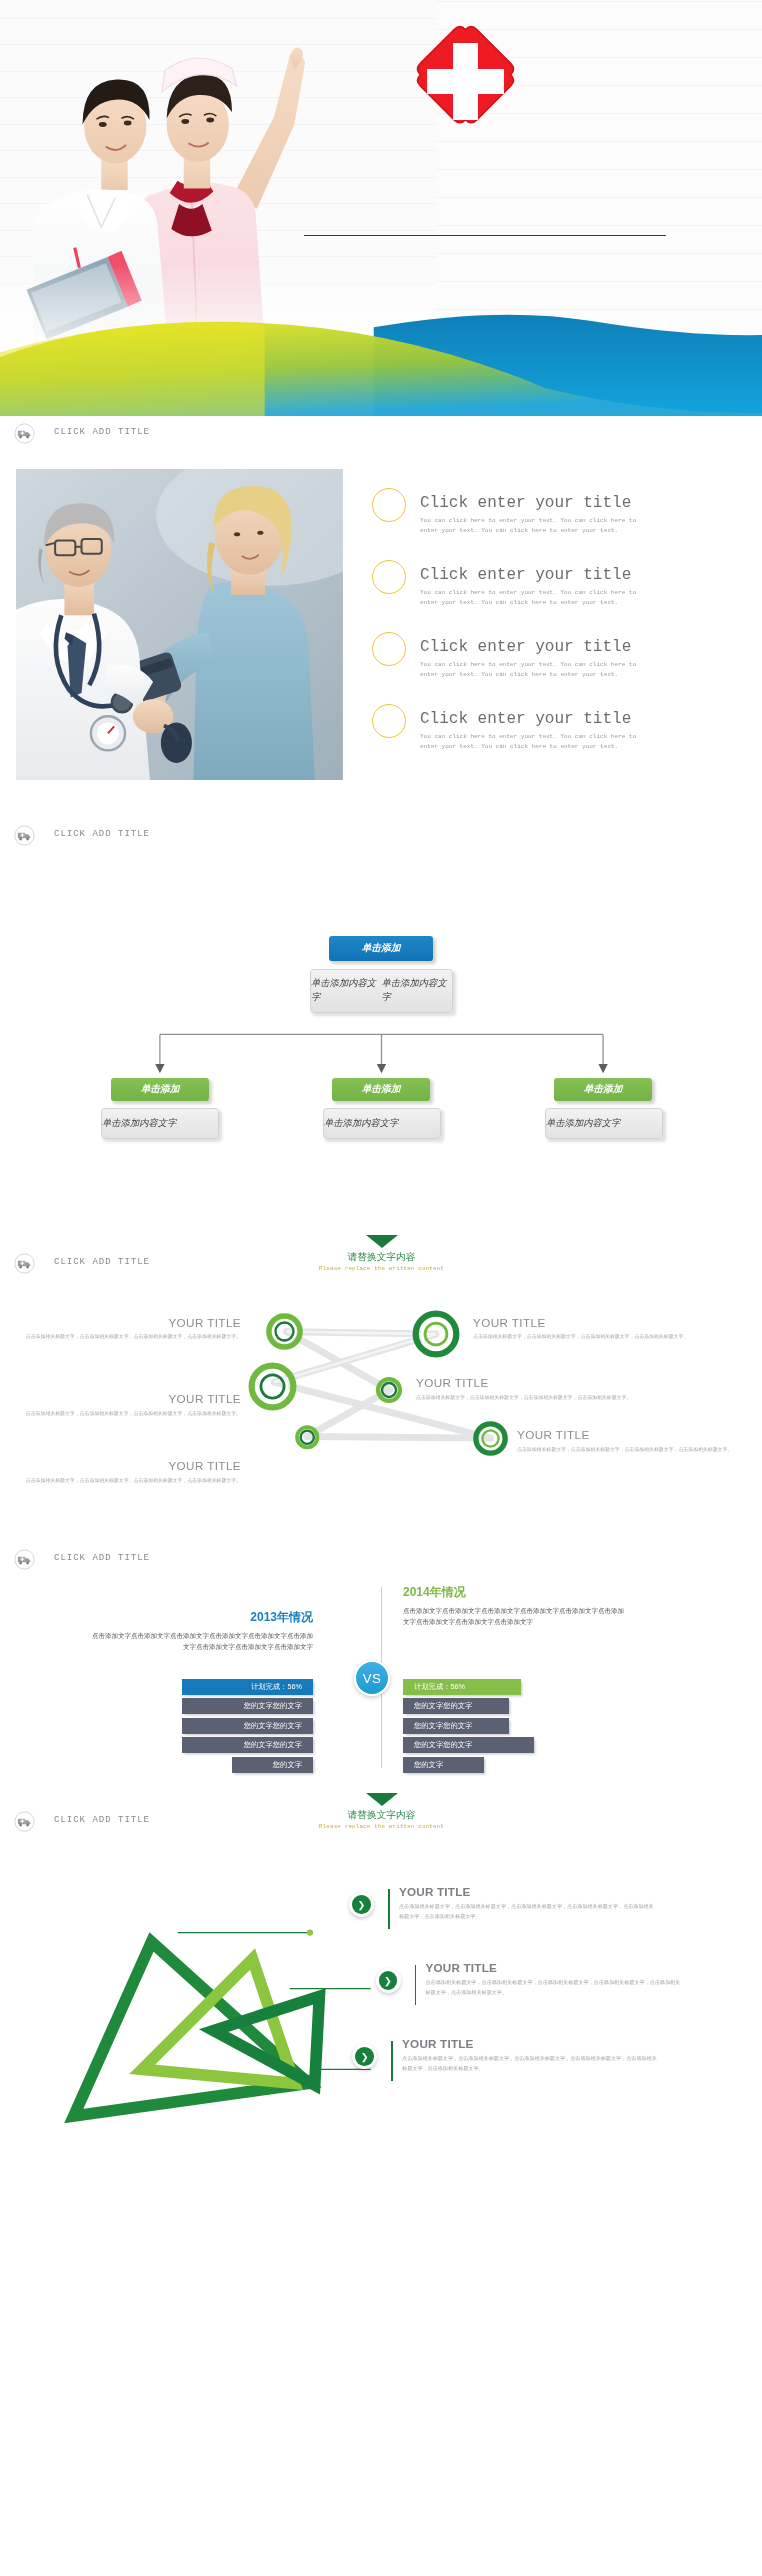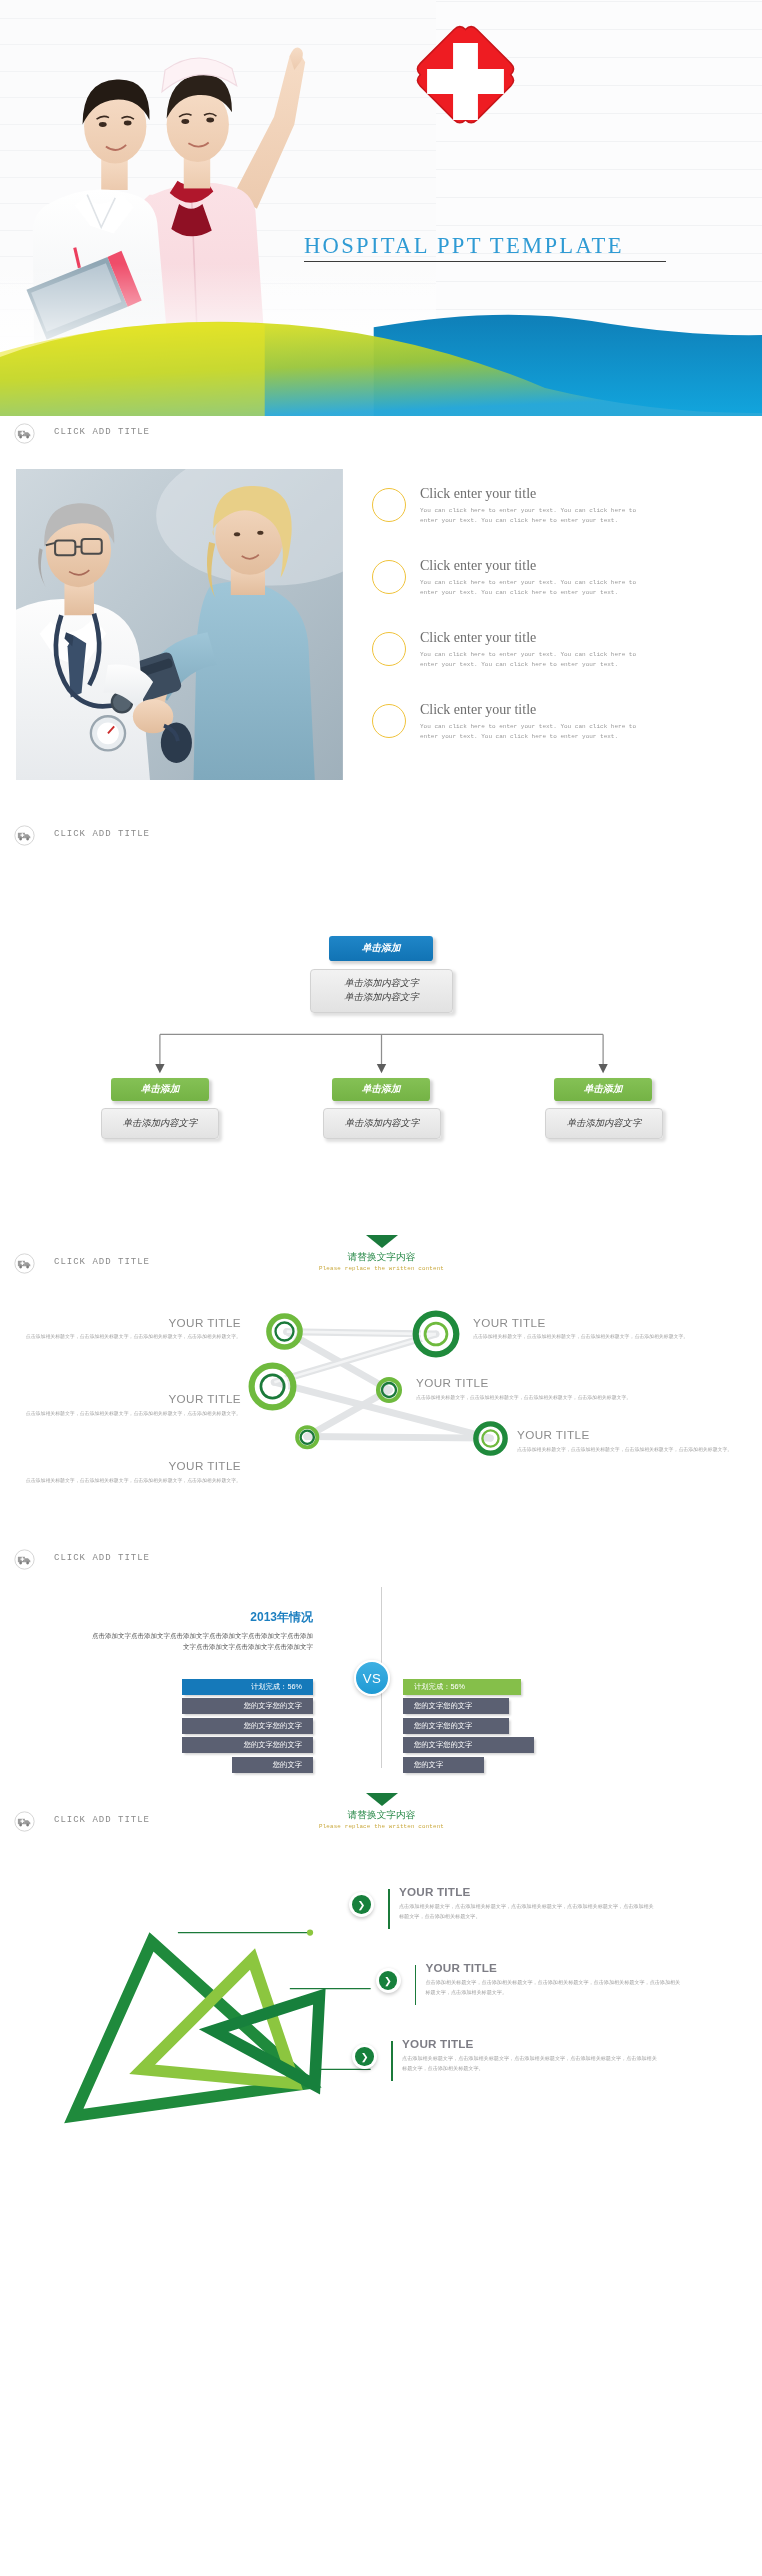--- a/index.html
+++ b/index.html
@@ -66,22 +66,22 @@
     overflow: hidden; background: #cfd6dc;
   }
   .bullets { position: absolute; left: 372px; top: 31px; width: 366px; }
   .bullet-row { position: relative; height: 72px; }
   .bullet-ring {
     position: absolute; left: 0; top: 4.7px; width: 34px; height: 34px;
     border: 1.9px solid #f0c33c; border-radius: 50%;
   }
   .bullet-body { margin-left: 48px; padding-top: 3.1px; }
   .bullet-title {
-    font-family: Liberation Serif, serif;
-    font-size: 14px; color: #6d6d6d; margin-bottom: 3.9px;
+    font-family: Liberation Mono, monospace;
+    font-size: 16px; color: #6d6d6d; margin-bottom: 3.9px; margin-top: 8px;
   }
   .bullet-text {
     font-family: "Liberation Mono", monospace;
     font-size: 6px; line-height: 1.75; color: #9a9a9a; max-width: 233px;
   }
 
   
   #slide-org { height: 381px; font-style: italic; }
   .org-wrap { position: absolute; left: 0; top: 0; width: 763px; height: 381px; }
   .node {
@@ -90,21 +90,21 @@
     display: flex; align-items: center; justify-content: center;
     border-radius: 3.1px;
   }
   .node-blue { background: linear-gradient(180deg,#1f86c8,#1173b4); box-shadow: 2.3px 2.3px 3.1px rgba(0,0,0,.18); }
   .node-green { background: linear-gradient(180deg,#85c155,#74b345); box-shadow: 2.3px 2.3px 3.1px rgba(0,0,0,.18); }
   .node-gray {
     position: absolute;
     background: linear-gradient(180deg,#f2f2f2,#e2e2e2);
     border: 0.8px solid #d2d2d2; border-radius: 3.9px;
     box-shadow: 2.3px 2.3px 3.1px rgba(0,0,0,.13);
-    display: flex; flex-direction: column; align-items: center; justify-content: center;
+    display: flex; align-items: center; justify-content: space-between;
     font-size: 9.3px; color: #3b3b3b; line-height: 1.5;
   }
   .org-svg { position: absolute; left: 0; top: 0; }
 
   
   .green-head { position: relative; height: 48px; }
   .green-head .tri {
     position: absolute; left: 50%; transform: translateX(-50%); top: 0;
     width: 0; height: 0; border-left: 16.3px solid transparent;
     border-right: 16.3px solid transparent; border-top: 13.2px solid #1a7a3c;
@@ -264,21 +264,20 @@
   </div>
 
   <div class="cover-logo">
     <svg width="113" height="113" viewBox="0 0 100 100">
       <path d="M50 4 q5 -5 10 0 l30 30 q5 5 0 10 l0 0 q5 5 0 10 l-30 30 q-5 5 -10 0 q-5 5 -10 0 l-30 -30 q-5 -5 0 -10 q-5 -5 0 -10 l30 -30 q5 -5 10 0 z" fill="#ee1c22" stroke="#c8151a" stroke-width="1.4"></path>
       <path d="M39 16 h22 v23 h23 v22 h-23 v23 h-22 v-23 h-23 v-22 h23 z" fill="#ffffff"></path>
     </svg>
   </div>
 
   <div class="cover-title-wrap">
-    <div class="cover-title">HOSPITAL  PPT  TEMPLATE</div>
     <div class="cover-rule"></div>
   </div>
 
   <div class="cover-wave">
     <svg width="763" height="140" viewBox="0 0 980 180" preserveAspectRatio="none">
       <defs>
         <linearGradient id="wg" x1="0" y1="0" x2="0.35" y2="1">
           <stop offset="0" stop-color="#e9e622"></stop>
             <stop offset="0.55" stop-color="#9ac63c"></stop>
           <stop offset="1" stop-color="#29a8d8"></stop>
@@ -599,20 +598,24 @@
   <span class="sec-text">CLICK ADD TITLE</span>
 </div>
 
 <section class="slide" id="slide-vs">
   <div class="vs-divider"></div>
 
   <div class="vs-col left">
     <div class="vs-year blue">2013年情况</div>
     <div class="vs-desc">点击添加文字点击添加文字点击添加文字点击添加文字点击添加文字点击添加文字点击添加文字点击添加文字点击添加文字</div>
   </div>
+  <div class="vs-col right">
+    <div class="vs-year green">2014年情况</div>
+    <div class="vs-desc">点击添加文字点击添加文字点击添加文字点击添加文字点击添加文字点击添加文字点击添加文字点击添加文字点击添加文字</div>
+  </div>
 
   <div class="vs-badge">
     <span>VS</span>
   </div>
 
   <div class="vs-bars left">
     <div class="bar blue" style="width:131px;">
         <span>计划完成：56%</span>
       </div>
     <div class="bar gray" style="width:131px;">

